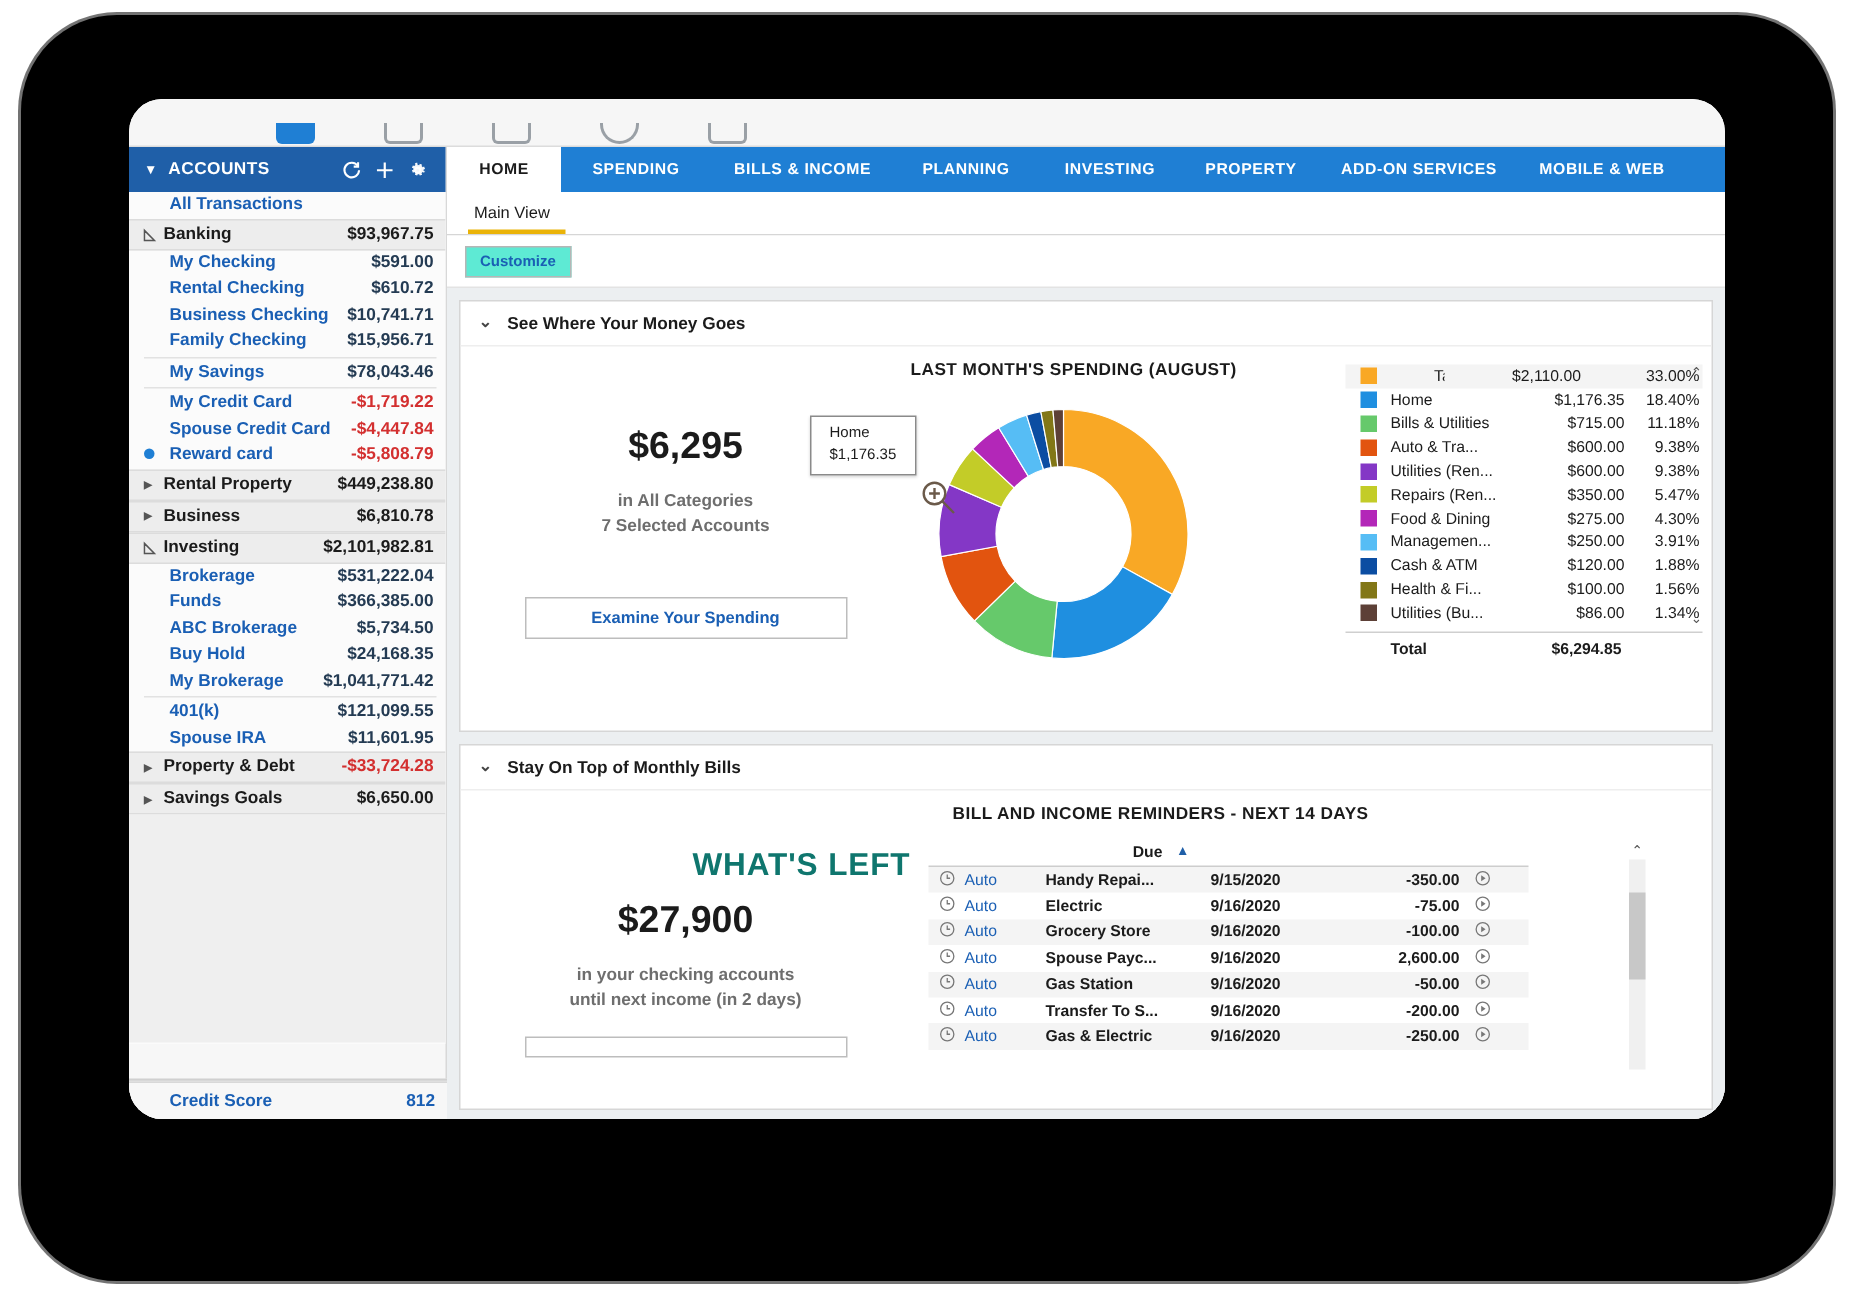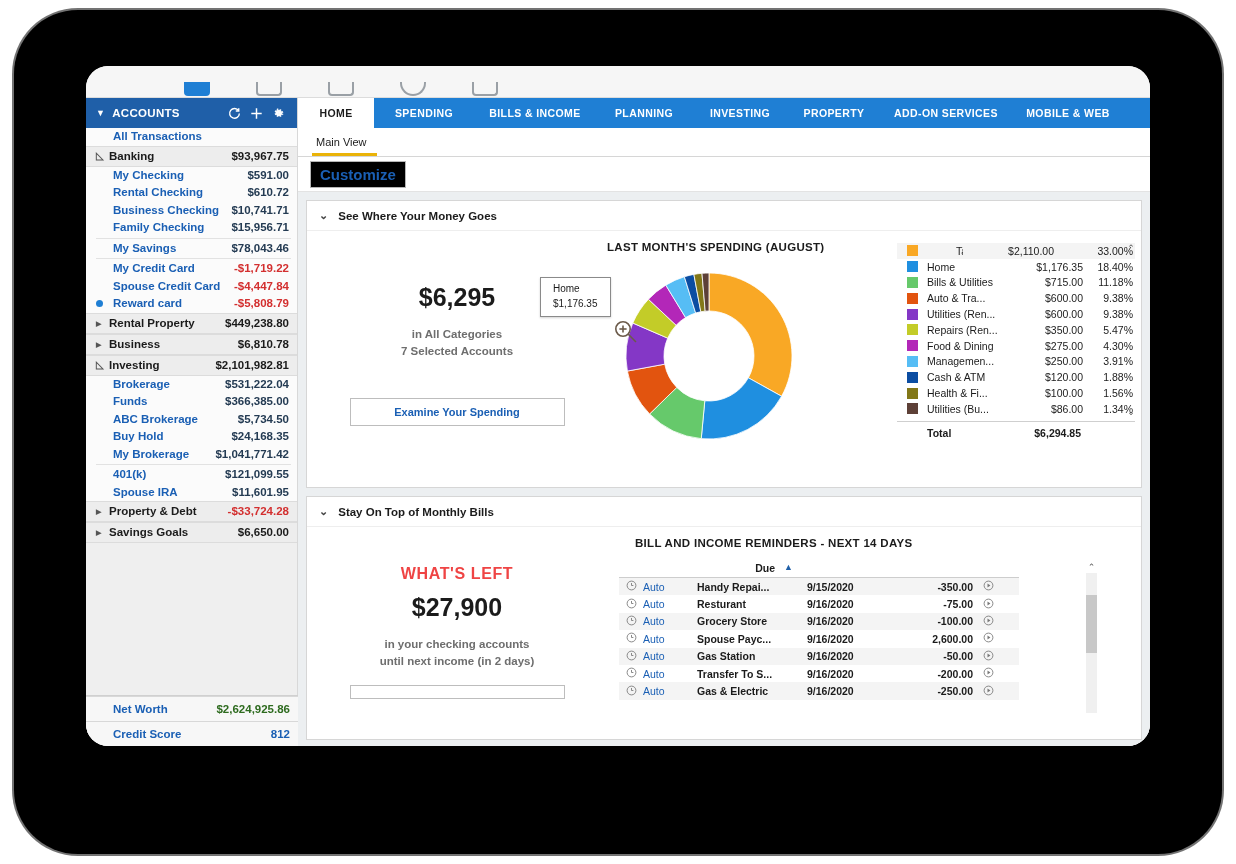--- a/index.html
+++ b/index.html
@@ -142,22 +142,22 @@
     display:flex; align-items:flex-end; padding-left: 14px; background:#fff;
   }
   .subtab {
     font-size: 11px; color:#1b1b1b; padding: 0 10px 5px 4px;
     border-bottom: 3px solid #eab308; cursor:pointer;
   }
 
   .custombar { height: 35px; background: #fff; display:flex; align-items:center; padding-left: 12px;
                border-bottom: 1px solid #e3e3e3; }
   .btn-outline {
-    background:#000000; border:1px solid #b6b6b6; color:#1a5fb4; font-weight:bold;
-    font-size: 15px; padding: 4px 9px; cursor:pointer;
+    background:#5eead4; border:1px solid #b6b6b6; color:#1a5fb4; font-weight:bold;
+    font-size: 10px; padding: 4px 9px; cursor:pointer;
   }
 
   .scrollarea { height: 554px; overflow: hidden; background: #eceff1; padding: 8px 8px 0 8px; }
 
   .card { background:#fff; border:1px solid #d6d6d6; margin-bottom: 8px; }
   .card-head {
     display:flex; align-items:center; height: 30px; padding-left: 12px;
     font-size: 11.5px; font-weight: bold; color:#1b1b1b; border-bottom:1px solid #eee;
   }
   .chev { margin-right:10px; color:#444; font-size: 11px; line-height:1; }
@@ -198,21 +198,21 @@
     display:flex; font-size: 10.5px; font-weight:bold; color:#1b1b1b;
     border-top: 1px solid #cfcfcf; margin-top: 4px; padding-top: 5px;
   }
   .leg-total .a { flex:1; padding-left: 30px; }
   .leg-total .b { width: 62px; text-align:right; }
   .leg-total .c { width: 54px; }
 
   
   .bills-body { display:flex; height: 212px; position:relative;}
   .bills-left { width: 300px; padding-top: 38px; text-align:center; }
-  .whats-left-ttl { font-size: 16px; font-weight:bold; color:#ef4444; letter-spacing:.6px; }
+  .whats-left-ttl { font-size: 21px; font-weight:bold; color:#0f766e; letter-spacing:.6px;text-align:right; }
   .bills-right { flex:1; position:relative; padding-top: 10px;}
   .bills-title { font-size: 11.5px; font-weight:bold; color:#1b1b1b; letter-spacing:.3px; margin-left: 28px;}
   .bills-tbl { margin-top: 13px; margin-left: 12px; width: 400px; font-size: 10.5px; }
   .bt-head { display:flex; height: 16px; border-bottom:1px solid #cdcdcd;}
   .bt-head .due { width: 156px; text-align:right; font-weight:bold; color:#1b1b1b;}
   .bt-head .sortarrow { color:#1f5fa8; font-size: 9px; margin-left: 9px;}
   .bt-row { display:flex; align-items:center; height: 17.4px; }
   .bt-row.alt { background:#f4f4f4; }
   .bt-row .c-clock { width: 24px; text-align:center; }
   .bt-row .c-auto { width: 54px; color:#1a5fb4; }
@@ -376,24 +376,20 @@
                 <span class="tri closed"></span>
                 <span class="nm">Savings Goals</span>
                 <span class="amt">$6,650.00</span>
               </div>
             </div>
           <div class="sb-filler" id="sb-filler" style="height: 152px;"></div>
         </div>
 
         <div class="sb-foot">
           <div class="divline"></div>
-          <div class="sb-row">
-            <span class="nm">Net Worth</span>
-            <span class="amt green">$2,624,925.86</span>
-          </div>
           <div class="divline"></div>
           <div class="sb-row">
             <span class="nm">Credit Score</span>
             <span class="amt blue">812</span>
           </div>
         </div>
       </div>
 
       <div class="main">
 
@@ -589,21 +585,21 @@
                             <circle cx="7" cy="7" r="5.6"></circle>
                             <polygon points="5.7,4.4 9.4,7 5.7,9.6" fill="#777" stroke="none"></polygon>
                           </svg></span>
                       </div>
                       <div class="bt-row">
                         <span class="c-clock"><svg width="11" height="11" viewBox="0 0 14 14" fill="none" stroke="#777" stroke-width="1.1">
                             <circle cx="7" cy="7" r="5.6"></circle>
                             <polyline points="7,3.8 7,7 9.4,7"></polyline>
                           </svg></span>
                         <span class="c-auto">Auto</span>
-                        <span class="c-payee">Resturant</span>
+                        <span class="c-payee">Electric</span>
                         <span class="c-date">9/16/2020</span>
                         <span class="c-amt">-75.00</span>
                         <span class="c-act"><svg width="11" height="11" viewBox="0 0 14 14" fill="none" stroke="#777" stroke-width="1.1">
                             <circle cx="7" cy="7" r="5.6"></circle>
                             <polygon points="5.7,4.4 9.4,7 5.7,9.6" fill="#777" stroke="none"></polygon>
                           </svg></span>
                       </div>
                       <div class="bt-row alt">
                         <span class="c-clock"><svg width="11" height="11" viewBox="0 0 14 14" fill="none" stroke="#777" stroke-width="1.1">
                             <circle cx="7" cy="7" r="5.6"></circle>

